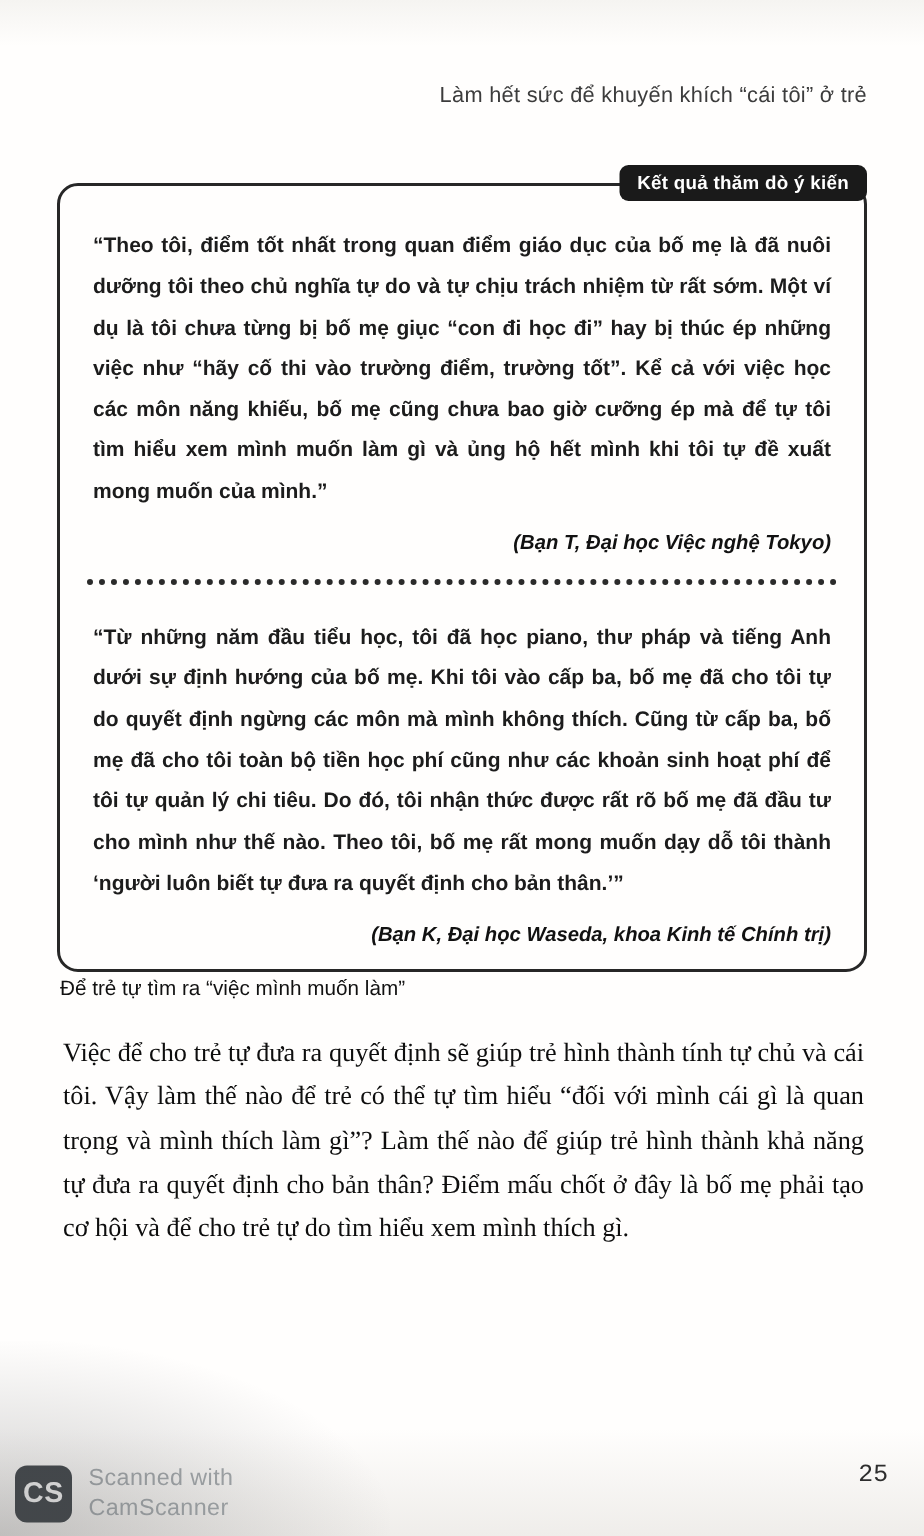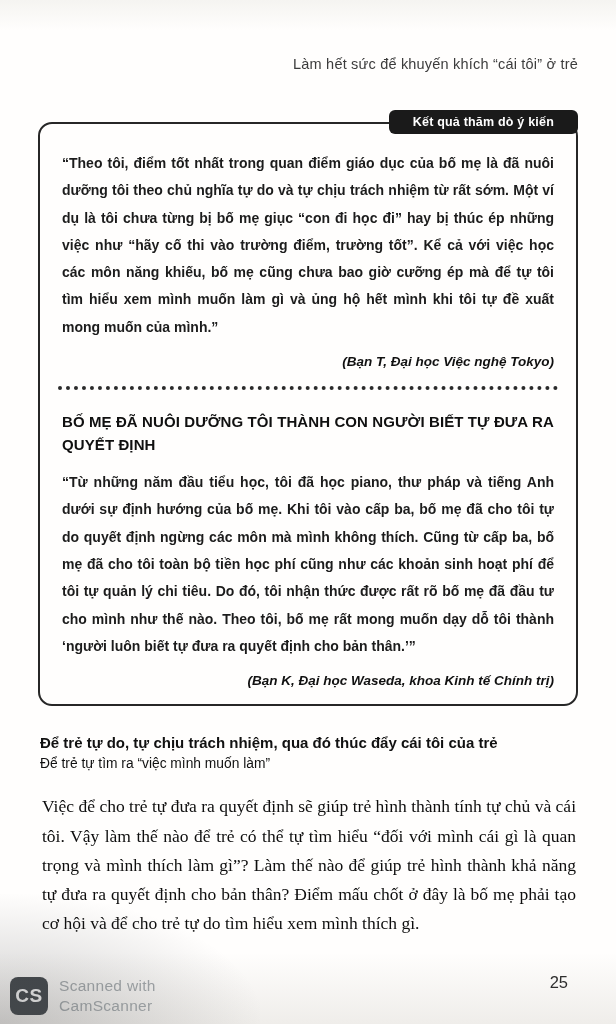--- a/index.html
+++ b/index.html
@@ -38,21 +38,21 @@
     padding: 26px 22px 16px;
   }
   .survey-tag {
     position: absolute;
     top: -14px;
     right: -2px;
     background: #1a1a1a;
     color: #ffffff;
     font-weight: bold;
     font-size: 12.5px;
-    padding: 5px 24px;
+    padding: 5px 12px;
     border-radius: 6px;
     letter-spacing: 0.2px;
   }
   .survey-heading {
     font-size: 15px;
     font-weight: bold;
     color: #101010;
     line-height: 1.5;
     margin-bottom: 13px;
     letter-spacing: 0.1px;
@@ -93,25 +93,25 @@
   .body-paragraph {
     margin: 21px 40px 0 42px;
     font-family: "Liberation Serif", serif;
     font-size: 17.5px;
     line-height: 1.67;
     text-align: justify;
     color: #0e0e0e;
   }
   .page-number {
     position: absolute;
-    right: 48px;
+    right: 24px;
     bottom: 32px;
     font-size: 16.5px;
     color: #2d2d2d;
-    font-family: Liberation Sans, sans-serif;
+    font-family: Liberation Mono, monospace;
   }
   .watermark {
     position: absolute;
     left: 10px;
     bottom: 8px;
     display: flex;
     align-items: center;
     gap: 11px;
   }
   .cs-logo {
@@ -146,28 +146,26 @@
     <div class="survey-tag">Kết quả thăm dò ý kiến</div>
 
     <div class="survey-section">
       <div class="survey-quote">“Theo tôi, điểm tốt nhất trong quan điểm giáo dục của bố mẹ là đã nuôi dưỡng tôi theo chủ nghĩa tự do và tự chịu trách nhiệm từ rất sớm. Một ví dụ là tôi chưa từng bị bố mẹ giục “con đi học đi” hay bị thúc ép những việc như “hãy cố thi vào trường điểm, trường tốt”. Kể cả với việc học các môn năng khiếu, bố mẹ cũng chưa bao giờ cưỡng ép mà để tự tôi tìm hiểu xem mình muốn làm gì và ủng hộ hết mình khi tôi tự đề xuất mong muốn của mình.”</div>
       <div class="survey-attr">(Bạn T, Đại học Việc nghệ Tokyo)</div>
     </div>
 
     <div class="dotted-divider"></div>
 
     <div class="survey-section">
-      <div class="survey-heading">BỐ MẸ ĐÃ NUÔI DƯỠNG TÔI THÀNH CON NGƯỜI BIẾT TỰ ĐƯA RA QUYẾT ĐỊNH</div>
       <div class="survey-quote">“Từ những năm đầu tiểu học, tôi đã học piano, thư pháp và tiếng Anh dưới sự định hướng của bố mẹ. Khi tôi vào cấp ba, bố mẹ đã cho tôi tự do quyết định ngừng các môn mà mình không thích. Cũng từ cấp ba, bố mẹ đã cho tôi toàn bộ tiền học phí cũng như các khoản sinh hoạt phí để tôi tự quản lý chi tiêu. Do đó, tôi nhận thức được rất rõ bố mẹ đã đầu tư cho mình như thế nào. Theo tôi, bố mẹ rất mong muốn dạy dỗ tôi thành ‘người luôn biết tự đưa ra quyết định cho bản thân.’”</div>
       <div class="survey-attr">(Bạn K, Đại học Waseda, khoa Kinh tế Chính trị)</div>
     </div>
 
   </div>
 
-  <div class="body-heading">Để trẻ tự do, tự chịu trách nhiệm, qua đó thúc đẩy cái tôi của trẻ</div>
 
   <div class="body-subheading">Để trẻ tự tìm ra “việc mình muốn làm”</div>
 
   <div class="body-paragraph">Việc để cho trẻ tự đưa ra quyết định sẽ giúp trẻ hình thành tính tự chủ và cái tôi. Vậy làm thế nào để trẻ có thể tự tìm hiểu “đối với mình cái gì là quan trọng và mình thích làm gì”? Làm thế nào để giúp trẻ hình thành khả năng tự đưa ra quyết định cho bản thân? Điểm mấu chốt ở đây là bố mẹ phải tạo cơ hội và để cho trẻ tự do tìm hiểu xem mình thích gì.</div>
 
   <div class="page-number">25</div>
 
   <div class="watermark">
     <div class="cs-logo">CS</div>
     <div class="wm-text">

